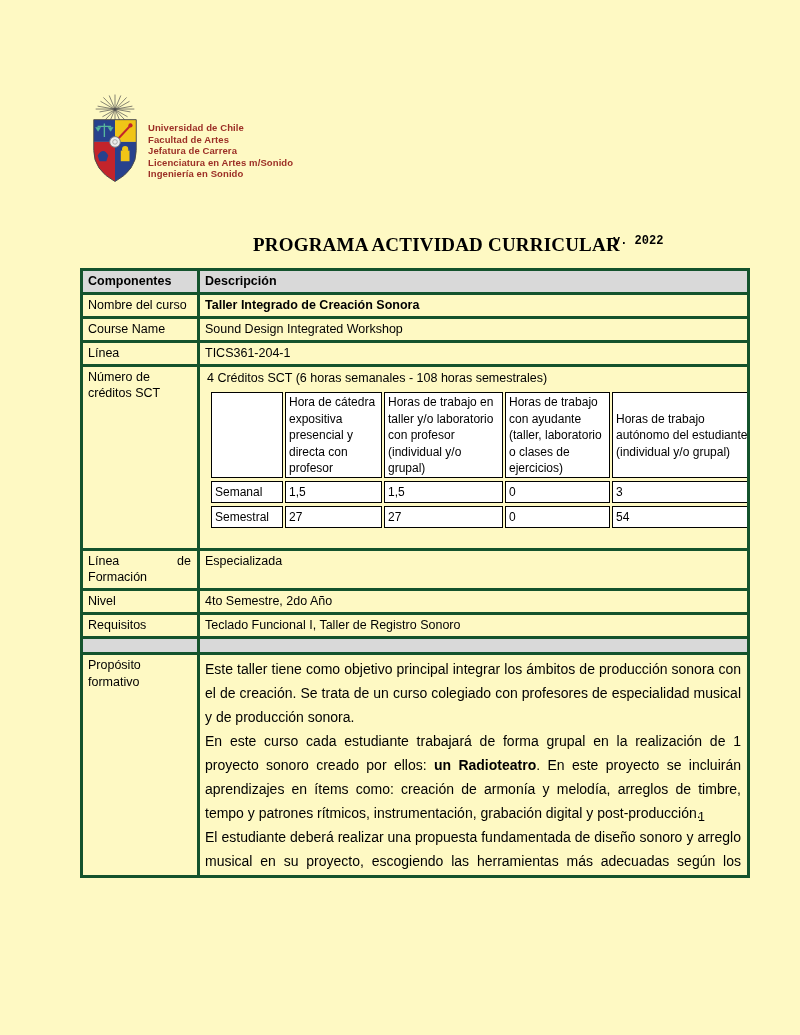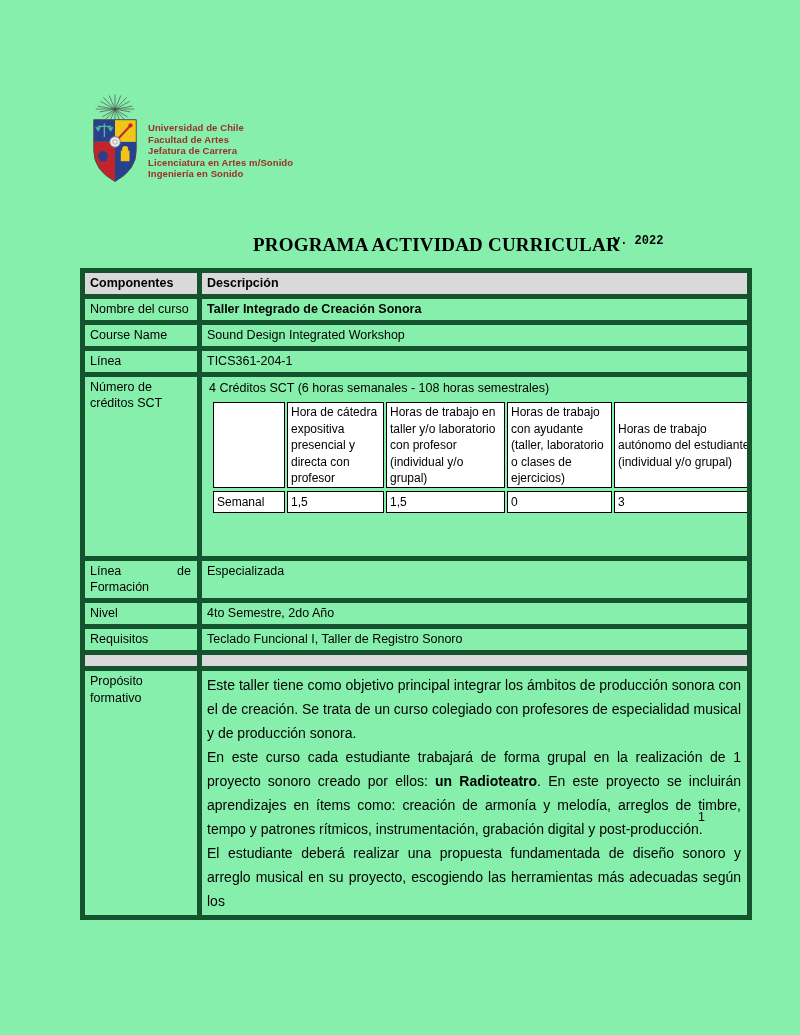--- a/index.html
+++ b/index.html
@@ -1,21 +1,21 @@
 <!DOCTYPE html>
 <html><head>
 <meta charset="utf-8">
 <style>
   * { margin: 0; padding: 0; box-sizing: border-box; }
   html, body { background: #888; }
   .page {
     position: relative;
     width: 800px;
     height: 1035px;
-    background: #86efac;
+    background: #fef9c3;
     margin: 0 auto;
     font-family: "Liberation Sans", sans-serif;
     color: #000;
     overflow: hidden;
   }
 
   
   .logo-block { position: absolute; left: 86px; top: 94px; display: flex; align-items: flex-end; }
   .logo-shield { width: 58px; height: 90px; flex: 0 0 auto; }
   .logo-text { margin: 0 0 4px 4px; color: #9C2F26; font-weight: bold; font-size: 9.5px; line-height: 11.6px; white-space: nowrap; }
@@ -25,21 +25,21 @@
   .doc-title   { position: absolute; top: 234px; left: 253px; font-family: "Liberation Serif", serif; font-weight: bold; font-size: 19px; letter-spacing: 0.2px; }
   .doc-version { position: absolute; top: 234px; left: 613px; font-family: Liberation Mono, monospace; font-weight: bold; font-size: 12px; }
 
   
   table.curriculum {
     position: absolute; left: 80px; top: 268px;
     width: 667px; border-collapse: collapse; table-layout: fixed;
     font-size: 12.5px; line-height: 1.35;
   }
   table.curriculum td {
-    border: 5px solid #14532d;
+    border: 3px solid #14532d;
     padding: 2px 6px 2px 5px;
     vertical-align: middle;
     overflow: hidden;
   }
   table.curriculum { border: 2px solid #000; }
   tr.hdr td { background: #D9D9D9; font-weight: bold; border-bottom: 2px solid #000; height: 20px; }
   td.val { padding-left: 8px; }
   .bold { font-weight: bold; }
   tr.r-simple td { height: 21px; }
   tr.r-linea td { height: 40px; vertical-align: top; }
@@ -185,20 +185,27 @@
             <td>Horas de trabajo con ayudante (taller, laboratorio o clases de ejercicios)</td>
             <td>Horas de trabajo autónomo del estudiante (individual y/o grupal)</td>
           </tr>
           <tr class="hours-data">
             <td>Semanal</td>
             <td>1,5</td>
             <td>1,5</td>
             <td>0</td>
             <td>3</td>
           </tr>
+          <tr class="hours-data">
+            <td>Semestral</td>
+            <td>27</td>
+            <td>27</td>
+            <td>0</td>
+            <td>54</td>
+          </tr>
         </tbody>
             </table>
       </td>
     </tr>
 
     <tr class="r-linea">
       <td class="label-justify">Línea de Formación</td>
       <td class="val">Especializada</td>
     </tr>
     <tr class="r-simple">

